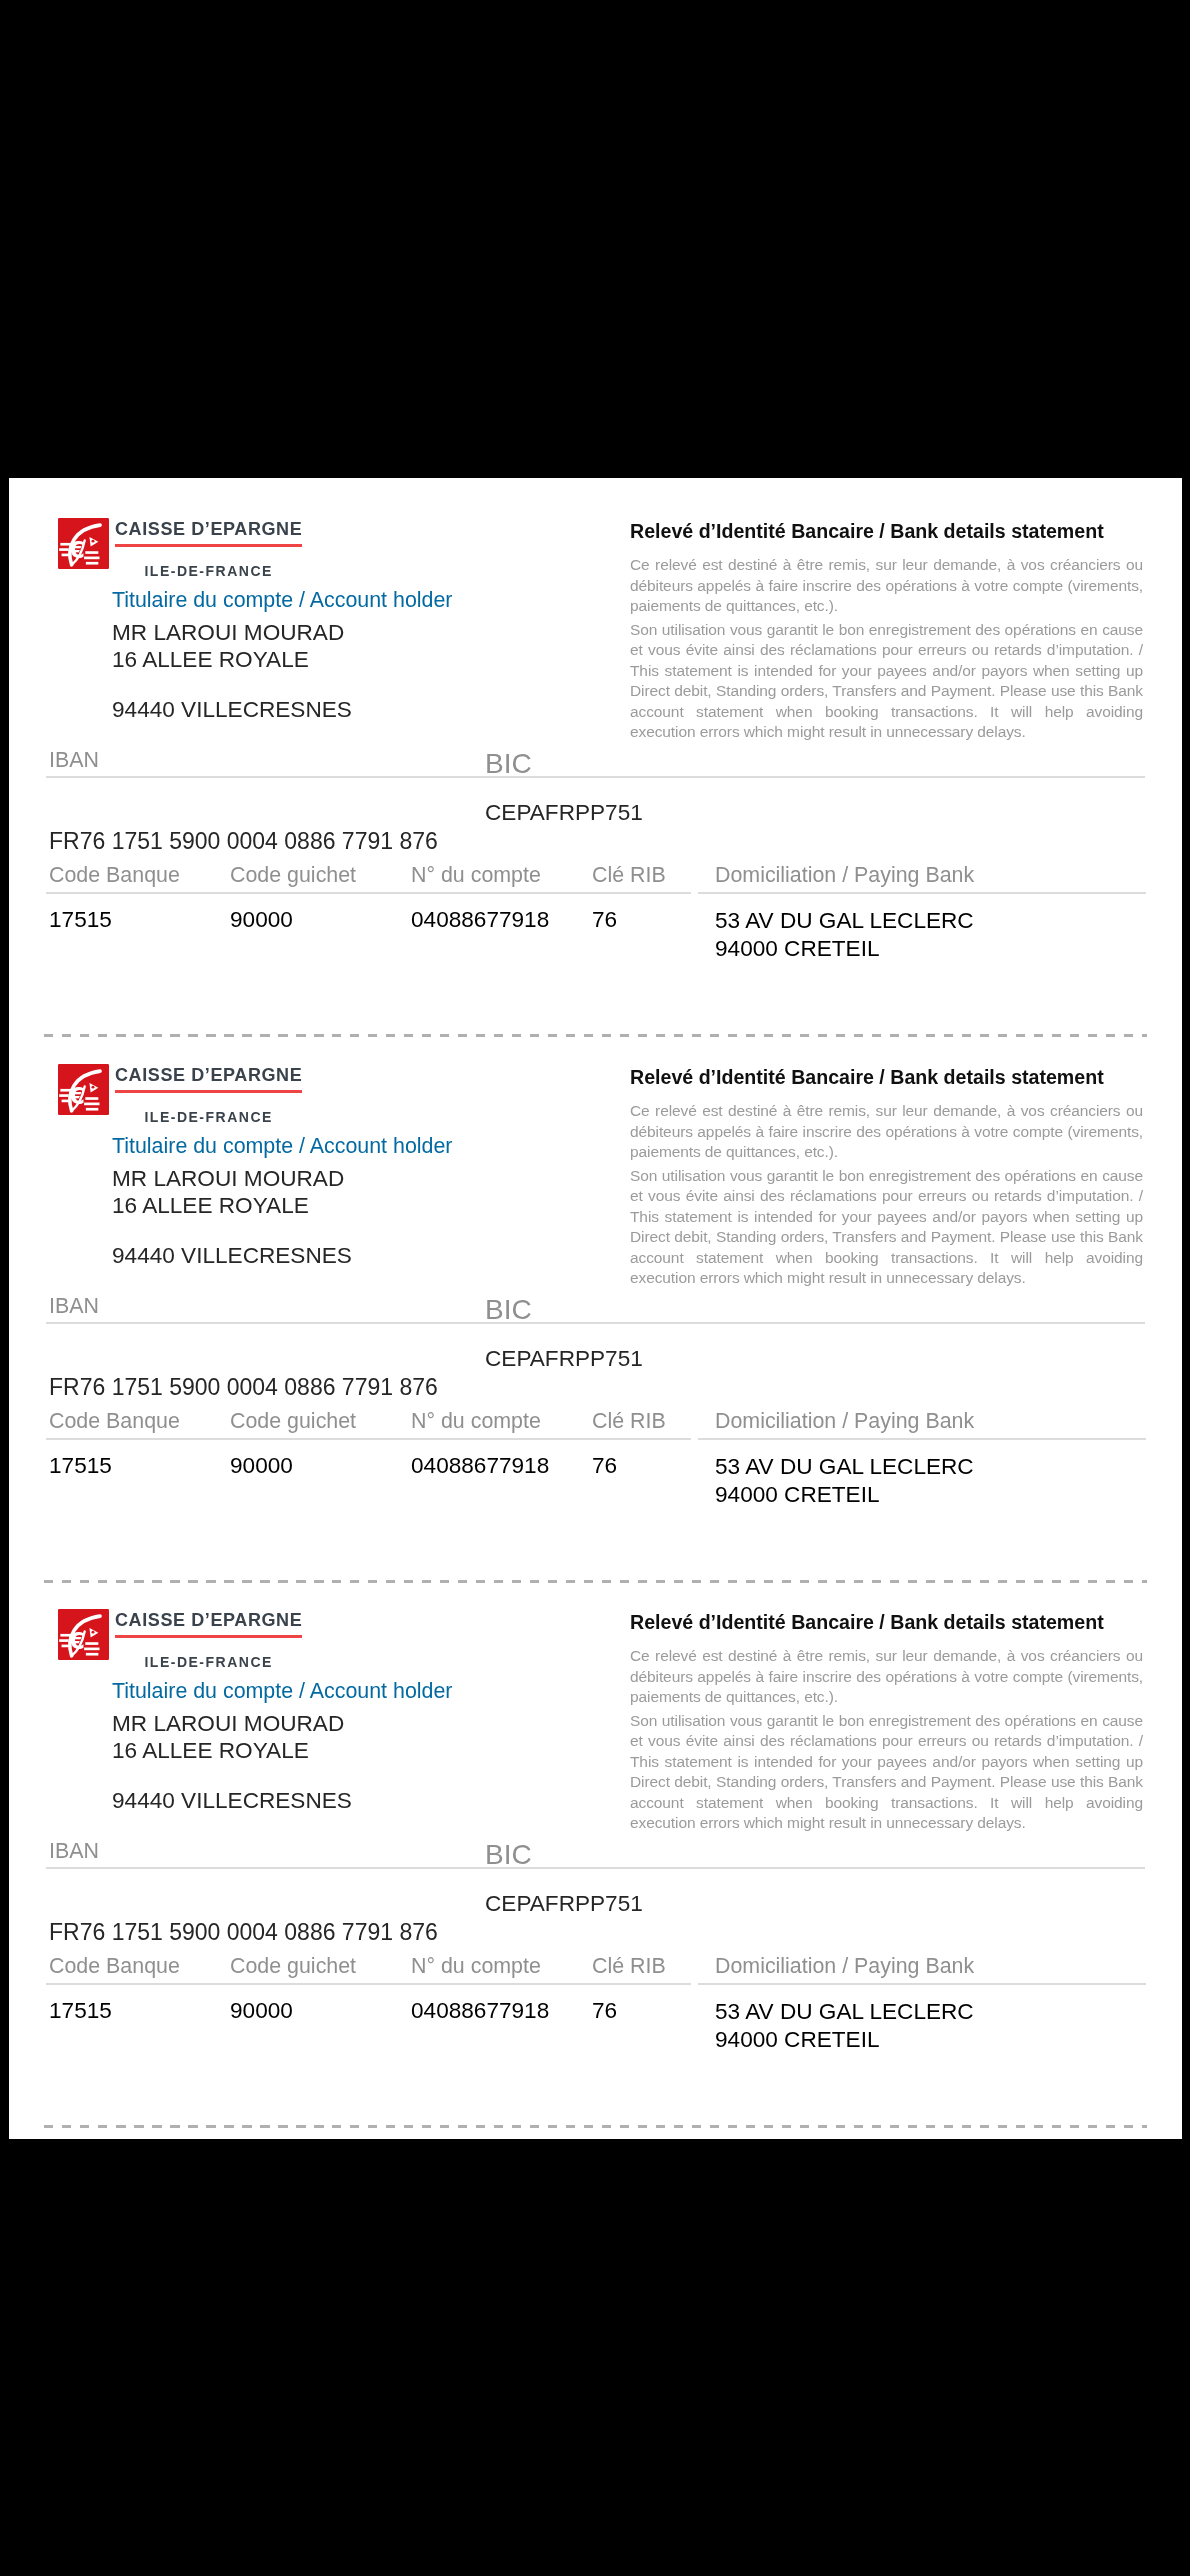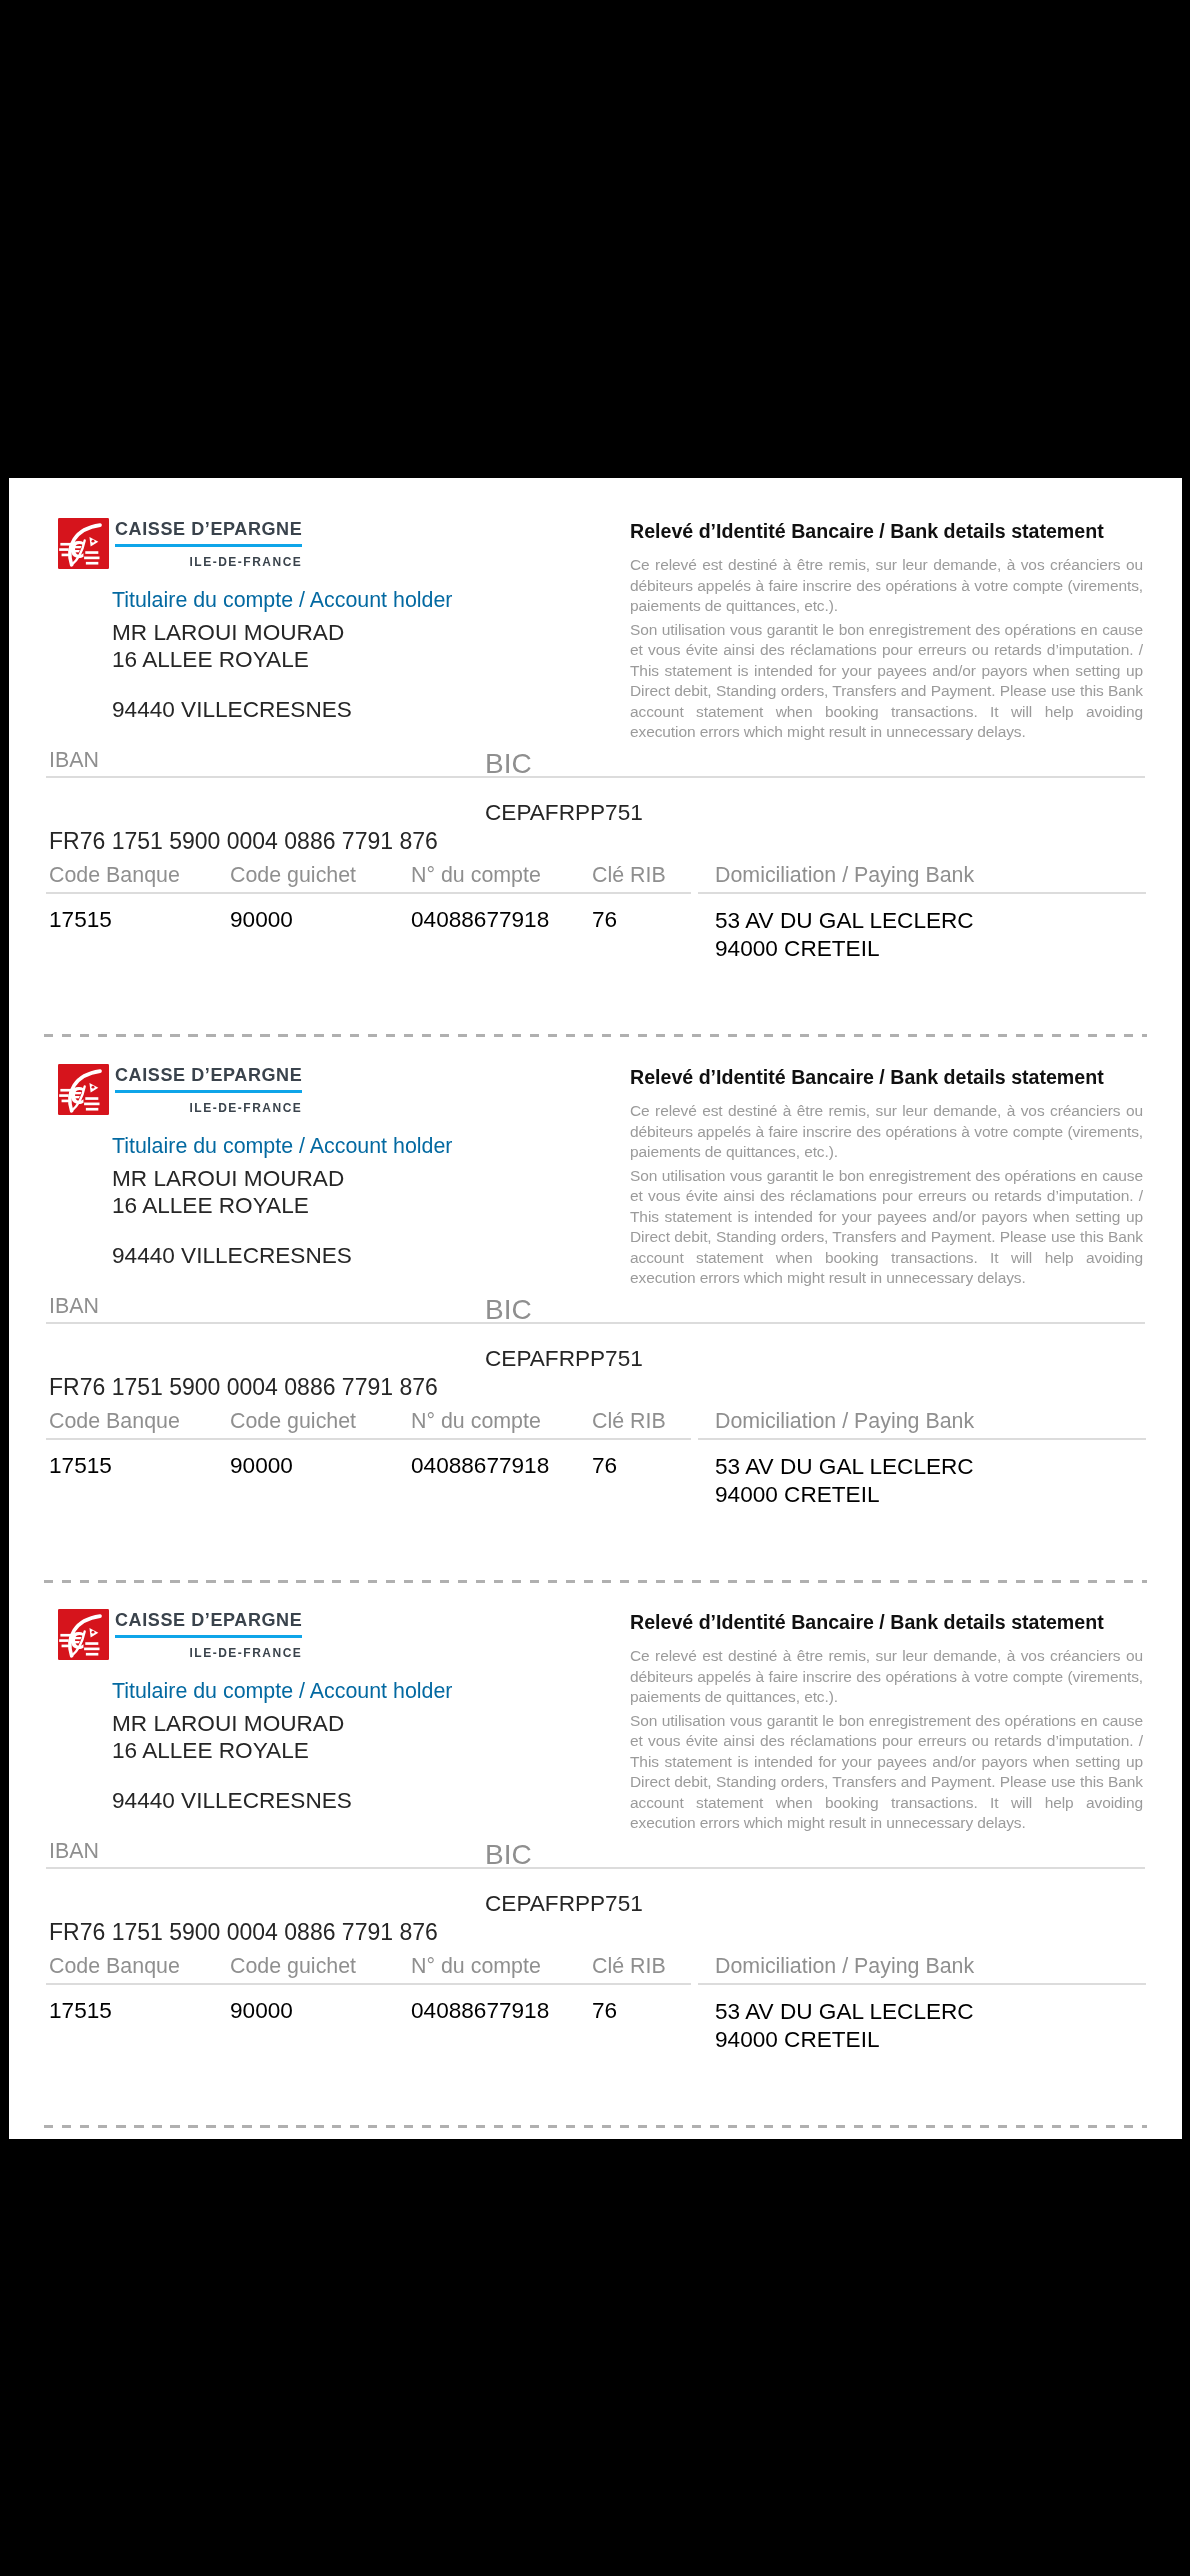--- a/index.html
+++ b/index.html
@@ -13,23 +13,23 @@
     background:#ffffff;
   }
   .statement{position:absolute;left:0;width:100%;height:519px;}
   .s1{top:40px}.s2{top:586px}.s3{top:1131px}
 
   
   .logo{position:absolute;left:49px;top:0;width:51px;height:51px;}
   .brand{position:absolute;left:106px;top:1.2px;text-align:center;}
   .brand-line1{
     display:inline-block;font-size:18px;font-weight:bold;color:#3a434c;
-    letter-spacing:0.6px;border-bottom:3px solid #0ea5e9;padding-bottom:4.2px;white-space:nowrap;
-  }
-  .brand-line2{font-size:12px;font-weight:bold;color:#3a434c;letter-spacing:1.5px;margin-top:8px;white-space:nowrap;text-align:right;}
+    letter-spacing:0.6px;border-bottom:3px solid #ef4444;padding-bottom:4.2px;white-space:nowrap;
+  }
+  .brand-line2{font-size:14px;font-weight:bold;color:#3a434c;letter-spacing:1.5px;margin-top:16px;white-space:nowrap;}
 
   
   .holder-label{position:absolute;left:103px;top:70px;font-size:21.4px;color:#0369a1;white-space:nowrap;}
   .holder-name{position:absolute;left:103px;top:102px;font-size:22.6px;color:#262626;white-space:nowrap;}
   .holder-address{position:absolute;left:103px;top:129px;font-size:22.6px;color:#262626;white-space:nowrap;}
   .holder-city{position:absolute;left:103px;top:179px;font-size:22.6px;color:#262626;white-space:nowrap;}
 
   
   .right-col{position:absolute;left:621px;top:1.8px;width:513px;}
   .rib-heading{font-size:19.6px;font-weight:bold;color:#101010;margin:0 0 12.5px 0;white-space:nowrap;}

